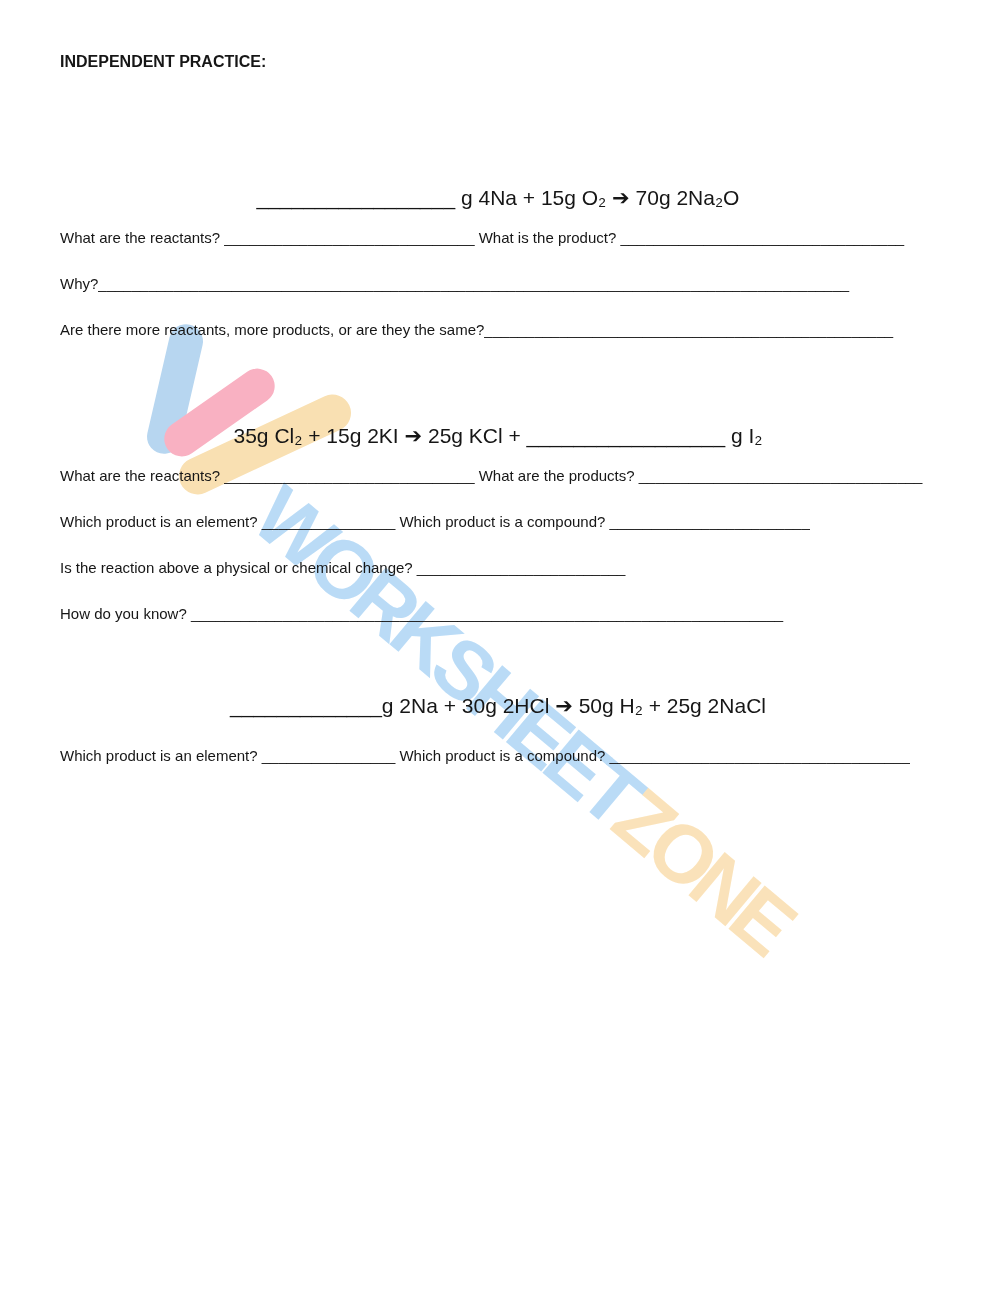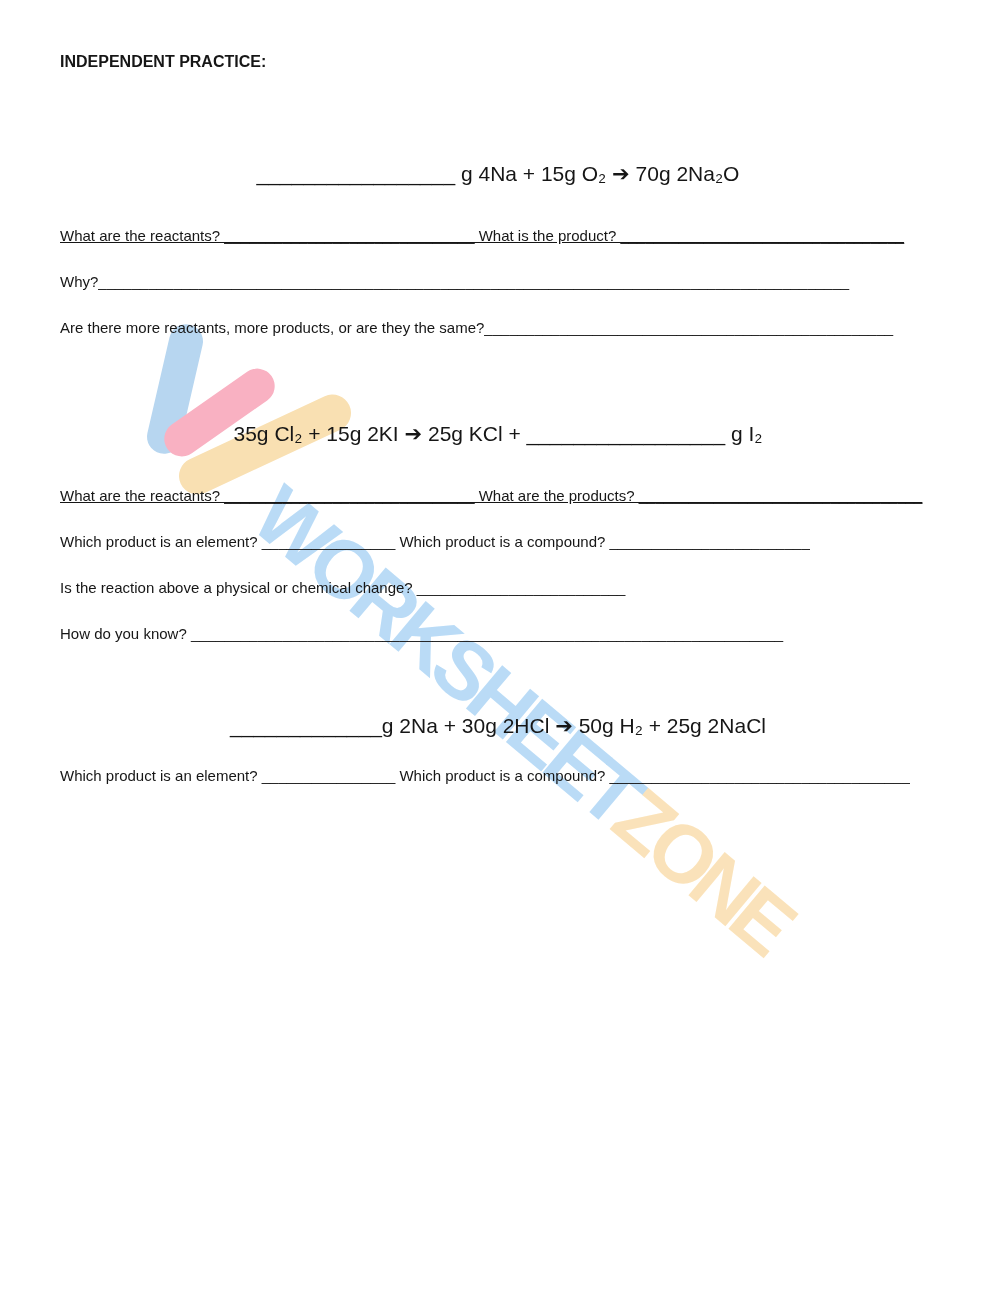--- a/index.html
+++ b/index.html
@@ -43,28 +43,28 @@
     font-size:16px;line-height:20px;margin:0;font-weight:bold;
   }
   .instructions{
     font-size:15px;line-height:21px;margin:30px 0 0 0;
     white-space:pre-wrap;
   }
   .equation{
     font-size:21px;line-height:26px;text-align:center;
     white-space:nowrap;
   }
-  .eq-1{margin-top:89px;}
+  .eq-1{margin-top:113px;}
   .eq-2{margin-top:84px;}
   .eq-3{margin-top:70px;text-align:center;}
   .qline{
     font-size:15px;line-height:19px;margin:27px 0 0 0;
     white-space:nowrap;
   }
-  .qline.first{margin-top:39px;text-decoration:underline;}
+  .qline.first{margin-top:17px;}
 </style>
 </head>
 <body>
 
 <div class="page">
 
   <div class="logo-bar bar-blue" style="background-color: rgb(183, 214, 240);"></div>
   <div class="logo-bar bar-pink" style="background-color: rgb(249, 177, 194);"></div>
   <div class="logo-bar bar-orange" style="background-color: rgb(249, 224, 178);"></div>
 

